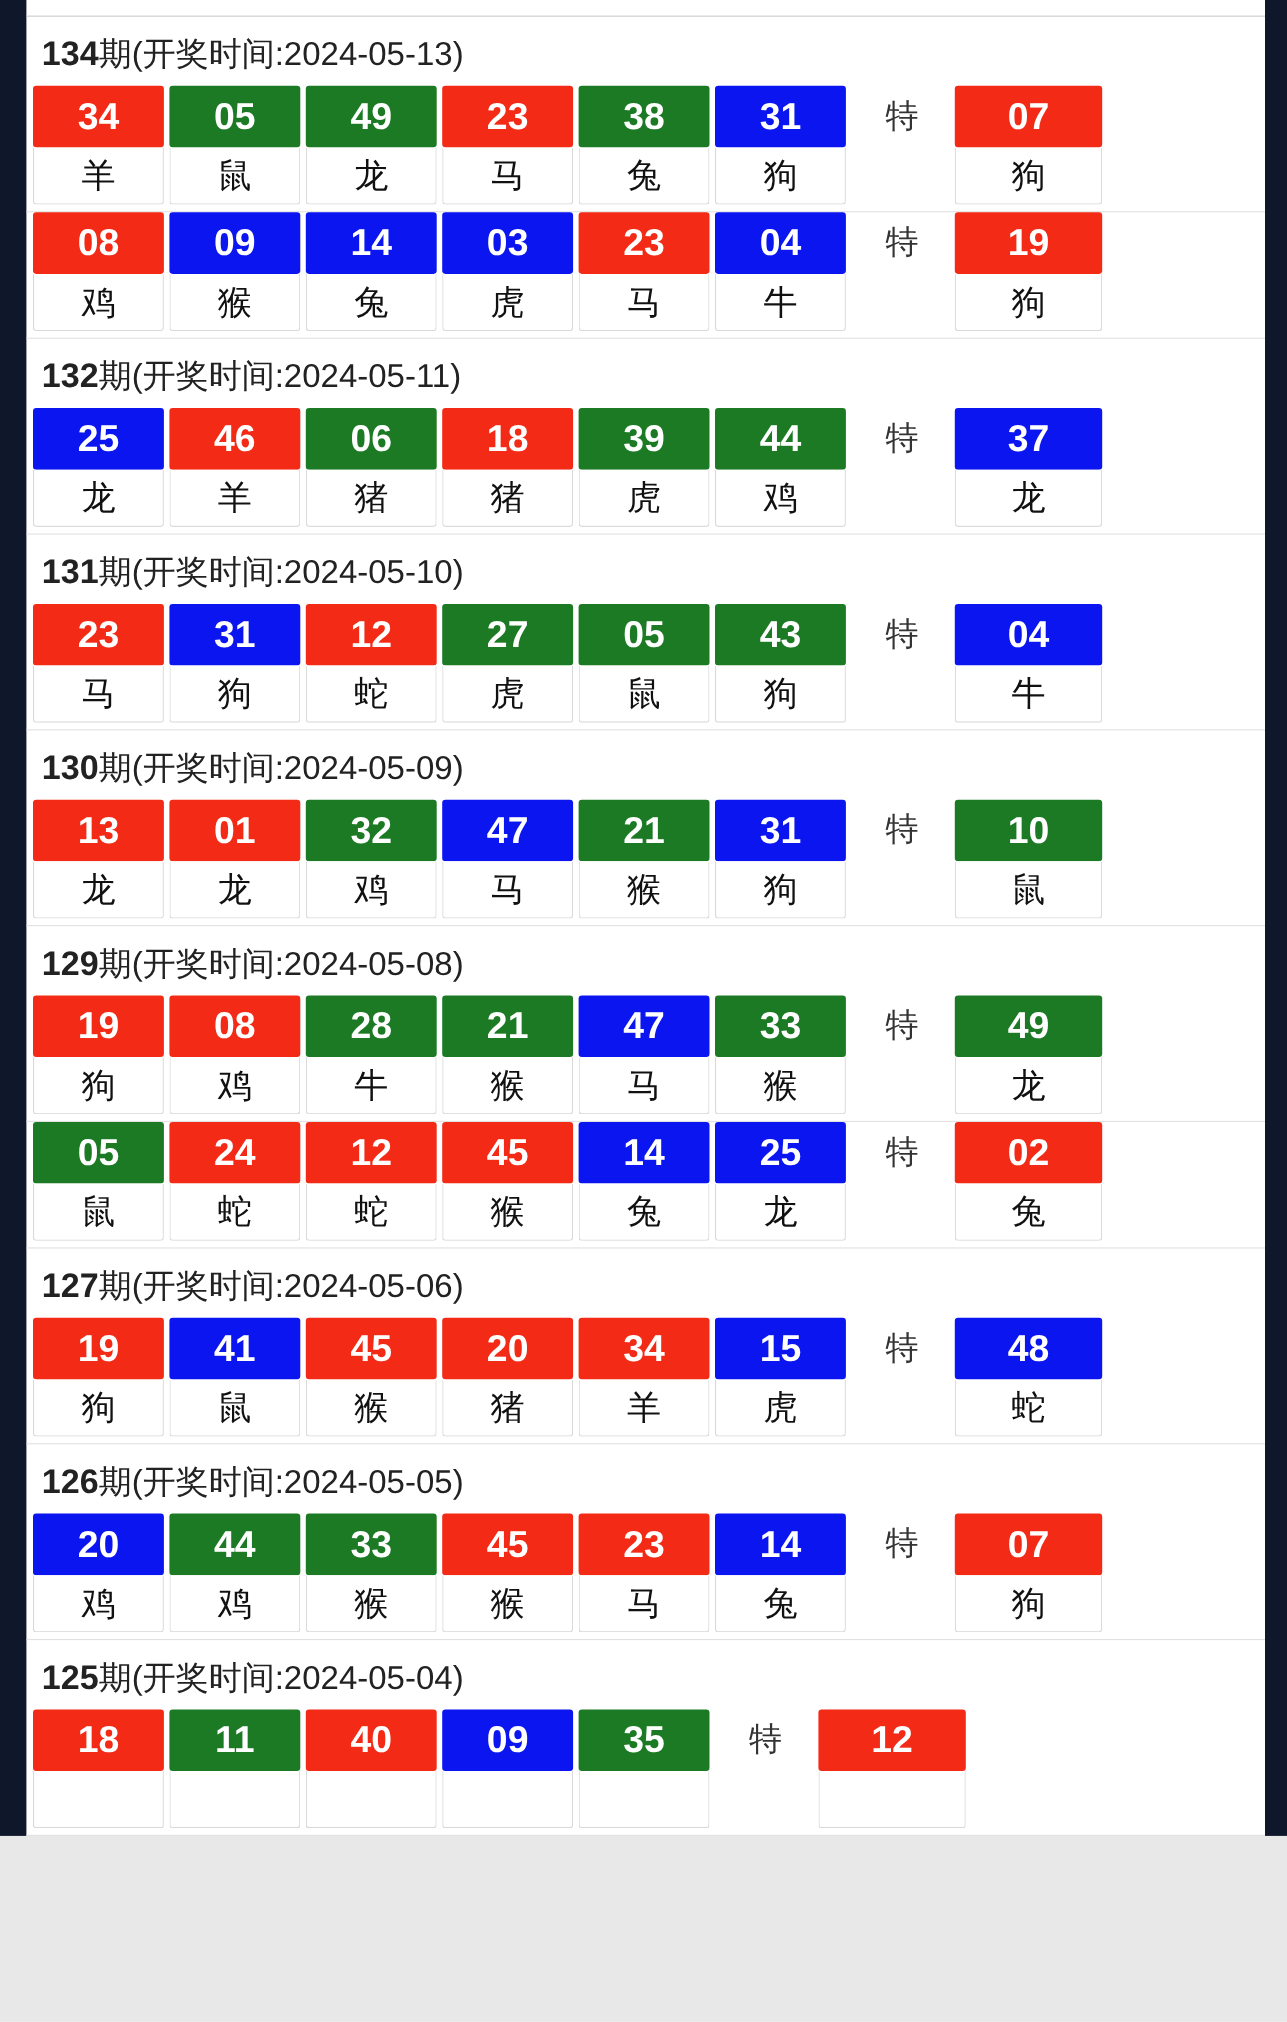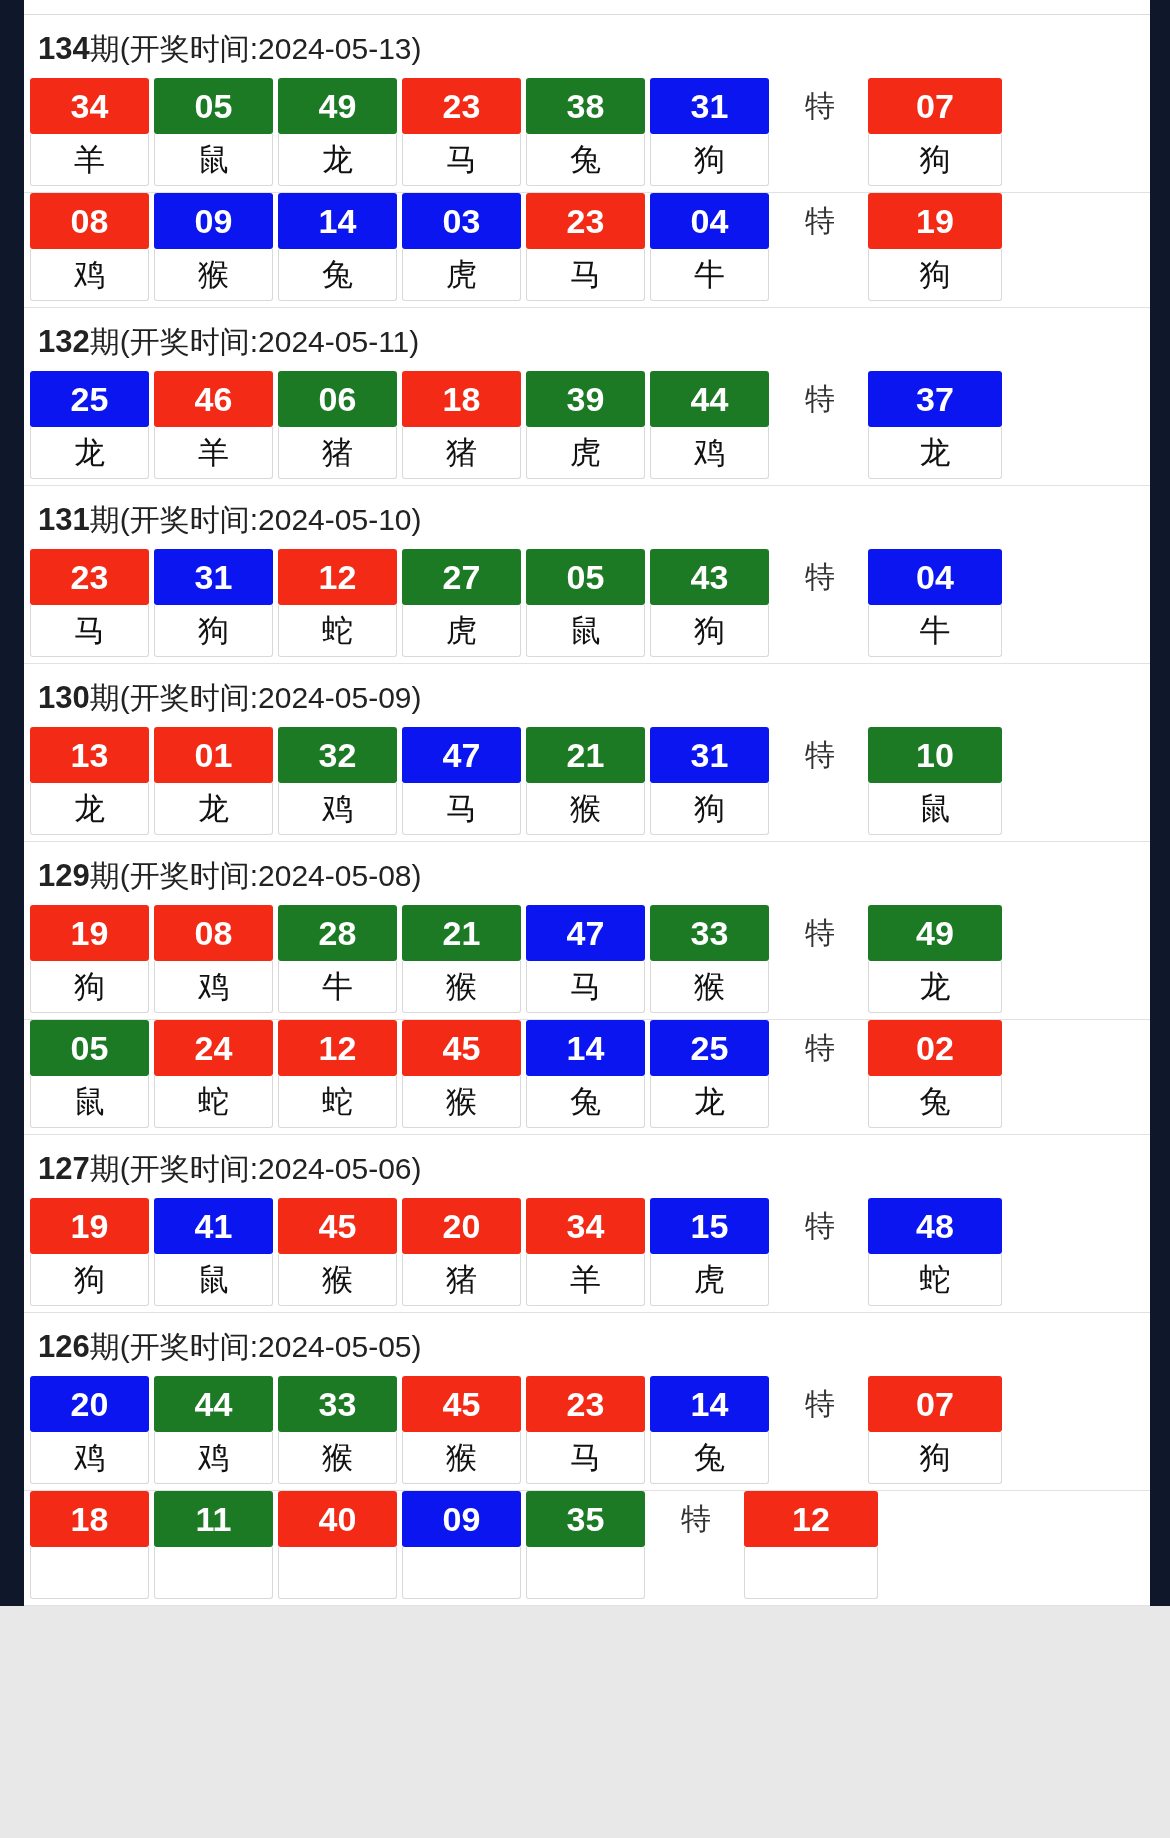--- a/index.html
+++ b/index.html
@@ -399,20 +399,21 @@
             <div class="zodiac">兔</div>
           </div>
           <div class="special-label">特</div>
           <div class="special-cell">
             <div class="num red">07</div>
             <div class="zodiac">狗</div>
           </div>
         </div>
       </div>
       <div class="draw-block clip-bottom">
+        <div class="draw-title"><span class="issue">125</span><span>期(开奖时间:</span><span>2024-05-04</span><span>)</span></div>
         <div class="row">
           <div class="ball-cell">
             <div class="num red">18</div>
             <div class="zodiac"></div>
           </div>
           <div class="ball-cell">
             <div class="num green">11</div>
             <div class="zodiac"></div>
           </div>
           <div class="ball-cell">

